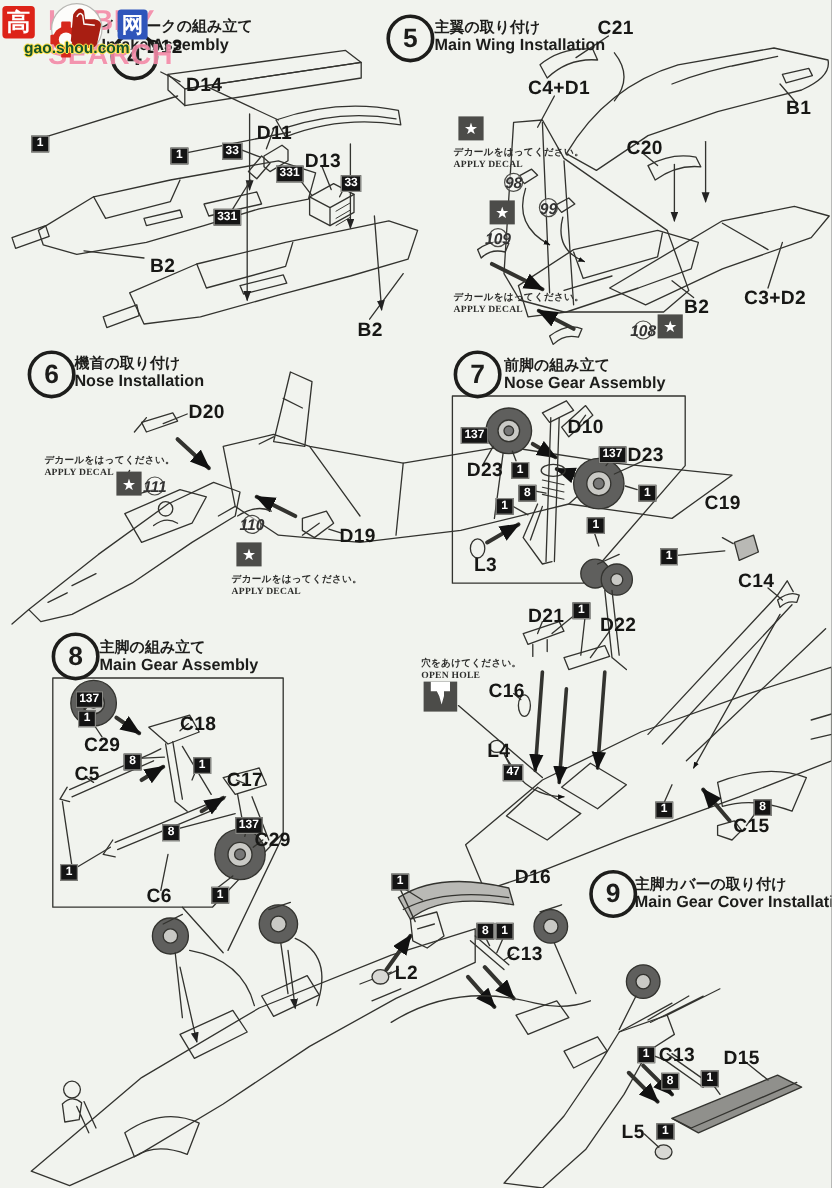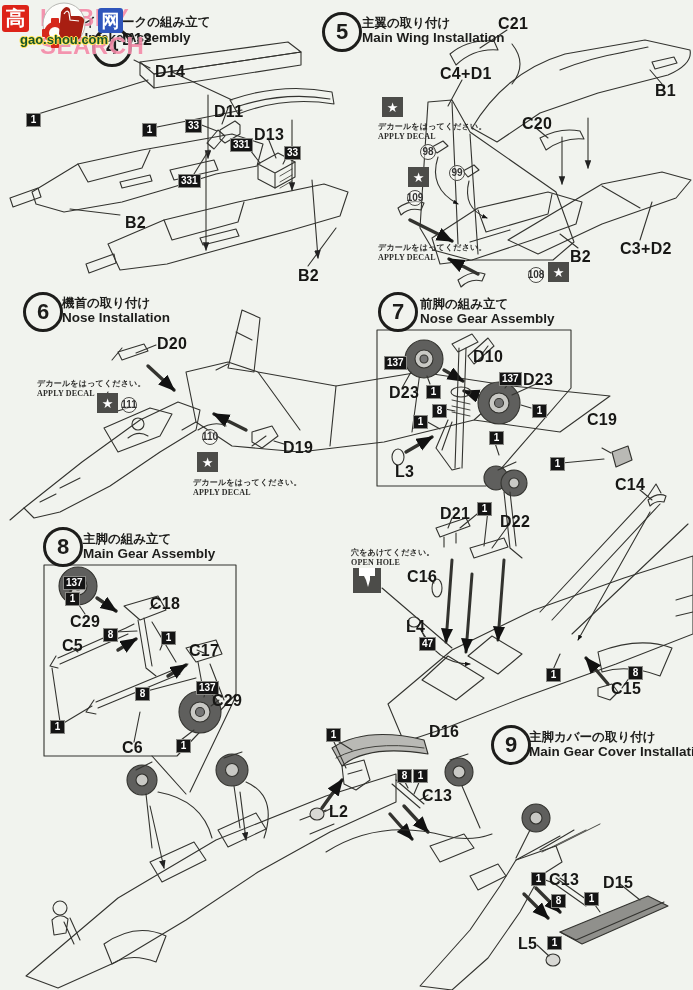--- a/index.html
+++ b/index.html
@@ -13,22 +13,22 @@
     position:absolute;font-size:16px;font-weight:bold;color:#171715;
     white-space:nowrap;letter-spacing:.3px;line-height:1;
   }
   .chip{
     position:absolute;background:#141414;color:#fff;font-size:10px;font-weight:bold;
     line-height:12px;padding:0 2px;min-width:9px;text-align:center;
     border:1px solid #8a8a86;white-space:nowrap;
   }
   .decal{
     position:absolute;width:14px;height:14px;border:1.2px solid #4c4c48;border-radius:50%;
-    font-size:10px;font-weight:bold;color:#333;display:flex;align-items:center;justify-content:center;
-    background:rgba(250,250,248,.55);line-height:1;
+    font-size:13px;font-weight:bold;color:#333;display:flex;align-items:center;justify-content:center;
+    background:rgba(250,250,248,.55);line-height:1;font-style:italic;
   }
   .starchip{
     position:absolute;width:21px;height:20px;background:#4c4c49;color:#fff;
     display:flex;align-items:center;justify-content:center;font-size:13px;line-height:1;
   }
   .drillchip{position:absolute;width:28px;height:25px;background:#4c4c49;}
   .note{
     position:absolute;font-size:8px;font-weight:bold;color:#2e2e2c;line-height:1.2;
     white-space:nowrap;letter-spacing:.2px;font-family:Liberation Serif, serif;
   }

